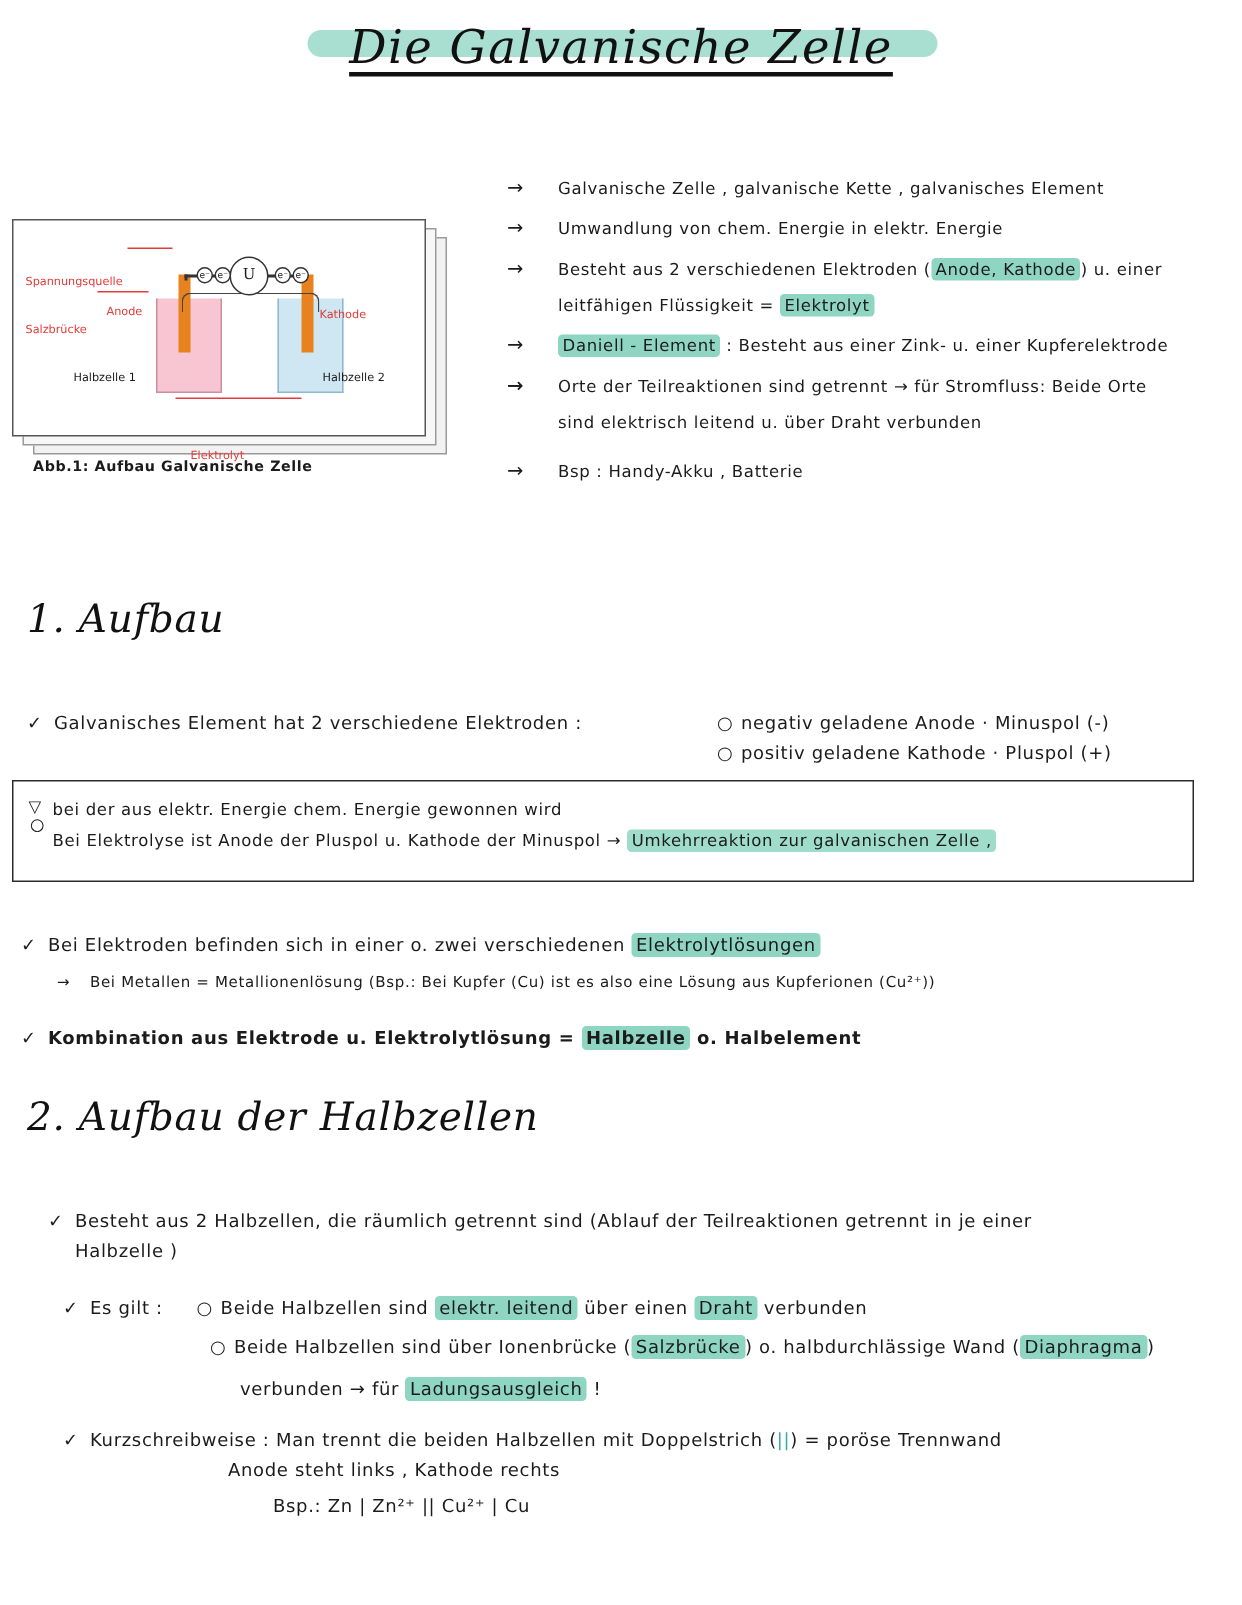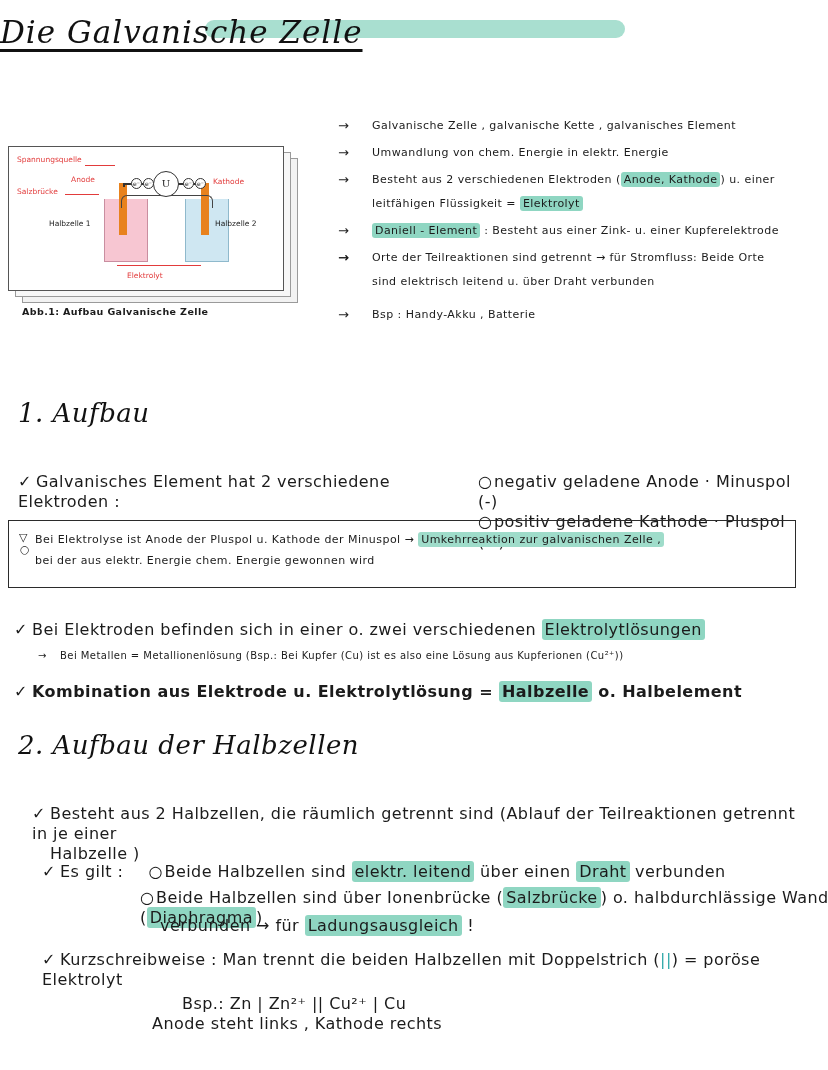--- a/index.html
+++ b/index.html
@@ -32,21 +32,21 @@
     height: 18px;
     background: #9ad9c8;
     border-radius: 9px;
     opacity: .85;
   }
   .title-text {
     position: absolute;
     top: 8px;
     left: 0;
     width: 828px;
-    text-align: left;
+    text-align: center;
     font-family: "DejaVu Serif", serif;
     font-style: italic;
     font-size: 31px;
     letter-spacing: 1px;
     color: #111;
     text-decoration: underline;
     text-underline-offset: 6px;
   }
 
   
@@ -144,20 +144,21 @@
     line-height: 9px;
     text-align: center;
     background: #fff;
   }
   .fig-label {
     position: absolute;
     font-size: 7.5px;
     font-family: "DejaVu Sans", sans-serif;
     color: #e23b3b;
     white-space: nowrap;
+    margin-top: 28px;
   }
   .fig-label.black { color: #1b1b1b; }
   .fig-leader { position:absolute; background:#e23b3b; }
   .fig-caption {
     position: absolute;
     left: 22px; top: 306px;
     font-size: 9.5px;
     letter-spacing: .4px;
     color: #1b1b1b;
     font-weight: bold;
@@ -197,21 +198,21 @@
     font-family: "DejaVu Serif", serif;
     font-style: italic;
     font-size: 26px;
     color: #111;
     letter-spacing: .5px;
   }
 
   
   .blk {
     position: absolute;
-    font-size: 16px;
+    font-size: 12px;
     letter-spacing: .45px;
     line-height: 20px;
     color: #1b1b1b;
   }
   .chk { display:inline-block; width: 18px; color:#1b1b1b; }
   .sub-arrow { display:inline-block; width: 22px; }
   .circ { display:inline-block; width: 16px; }
 
   .callout {
     position: absolute;
@@ -332,24 +333,24 @@
     <span class="circ">○</span><span>negativ geladene Anode · Minuspol (-)</span>
   </div>
   <div>
     <span class="circ">○</span><span>positiv geladene Kathode · Pluspol (+)</span>
   </div>
 </div>
 
 <div class="callout">
   <span class="marker">▽</span>
   <span class="marker2">○</span>
+  <div>bei der aus elektr. Energie chem. Energie gewonnen wird</div>
   <div>
     <span>Bei Elektrolyse ist Anode der Pluspol u. Kathode der Minuspol  → </span><span class="hl-soft">Umkehrreaktion zur galvanischen Zelle ,</span>
   </div>
-  <div>bei der aus elektr. Energie chem. Energie gewonnen wird</div>
 </div>
 
 <div class="blk" style="left:14px; top:620px; width:790px;">
   <span class="chk">✓</span><span>Bei Elektroden befinden sich in einer o. zwei verschiedenen </span><span class="hl">Elektrolytlösungen</span>
 </div>
 
 <div class="blk" style="left:38px; top:646px; width:790px; font-size:10px;">
   <span class="sub-arrow">→</span><span>Bei Metallen = Metallionenlösung  (Bsp.: Bei Kupfer (Cu) ist es also eine Lösung aus Kupferionen (Cu²⁺))</span>
 </div>
 
@@ -372,16 +373,16 @@
 
 <div class="blk" style="left:140px; top:888px; width:690px;">
   <span class="circ">○</span><span>Beide Halbzellen sind über Ionenbrücke (</span><span class="hl">Salzbrücke</span><span>) o. halbdurchlässige Wand (</span><span class="hl">Diaphragma</span><span>)</span>
 </div>
 
 <div class="blk" style="left:160px; top:916px; width:690px;">
   <span>verbunden  →  für </span><span class="hl">Ladungsausgleich</span><span> !</span>
 </div>
 
 <div class="blk" style="left:42px; top:950px; width:770px;">
-  <span class="chk">✓</span><span>Kurzschreibweise : Man trennt die beiden Halbzellen mit Doppelstrich (</span><span style="color:#3aa;">||</span><span>) = poröse Elektrolyt</span>
+  <span class="chk">✓</span><span>Kurzschreibweise : Man trennt die beiden Halbzellen mit Doppelstrich (</span><span style="color:#3aa;">||</span><span>) = poröse Trennwand</span>
+  <div style="padding-left:110px;">Anode steht links , Kathode rechts</div>
   <div style="padding-left:140px; margin-top:4px;">Bsp.:   Zn | Zn²⁺   || Cu²⁺ | Cu</div>
-  <div style="padding-left:110px;">Anode steht links , Kathode rechts</div>
 </div>
 
 </body></html>

